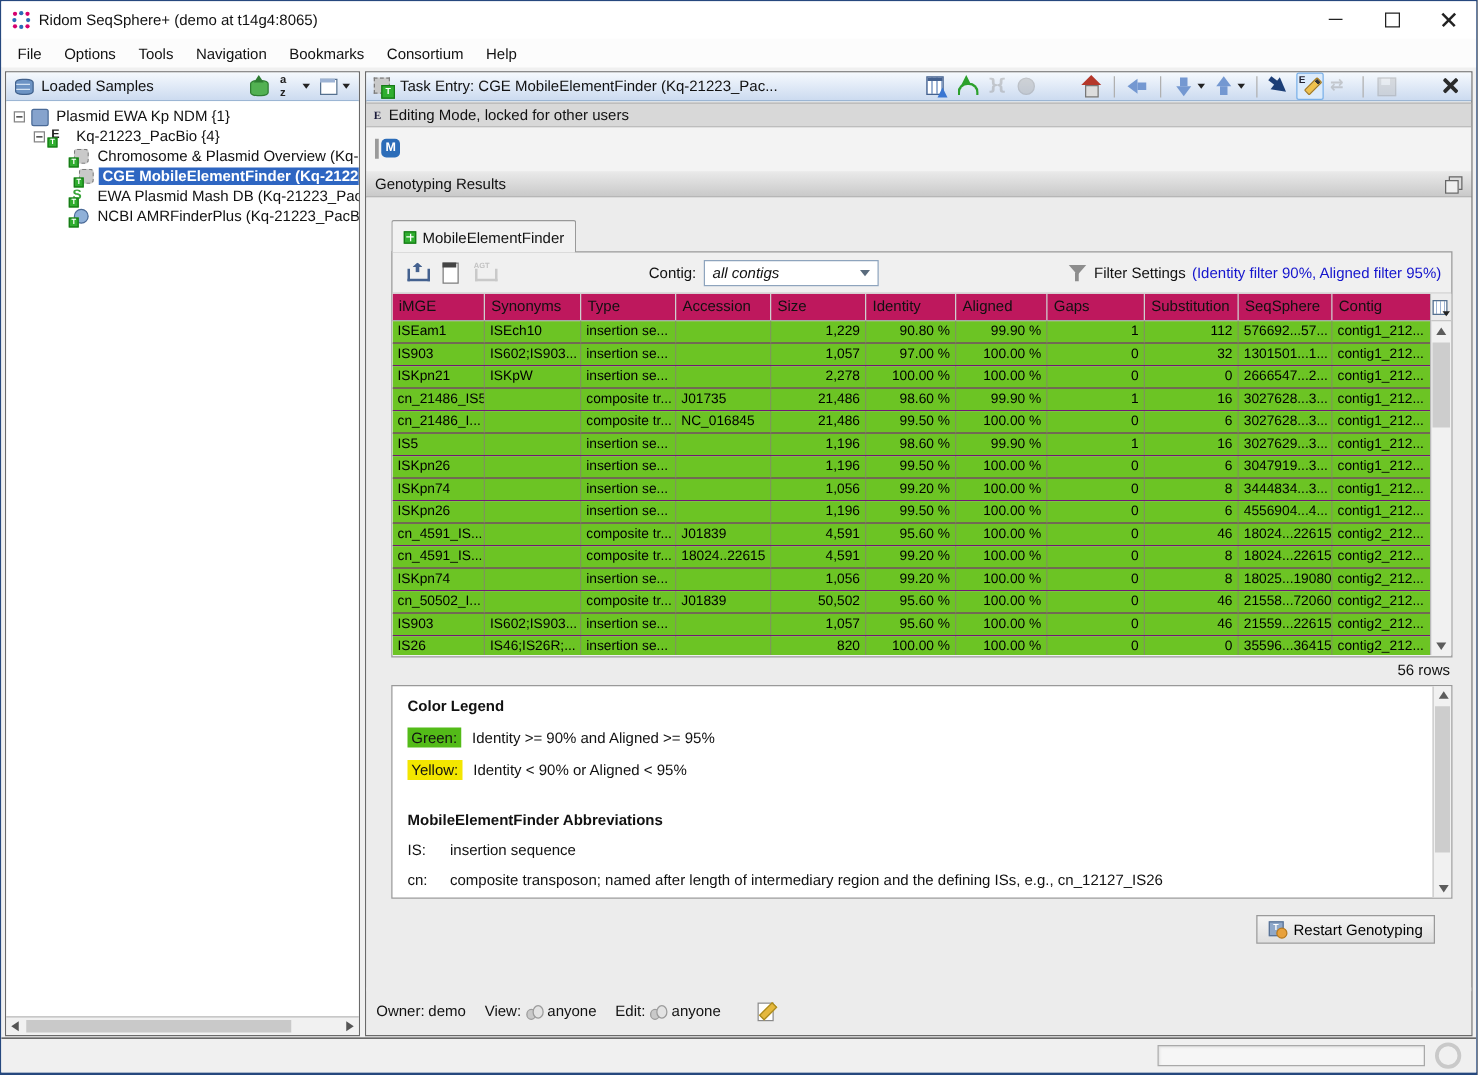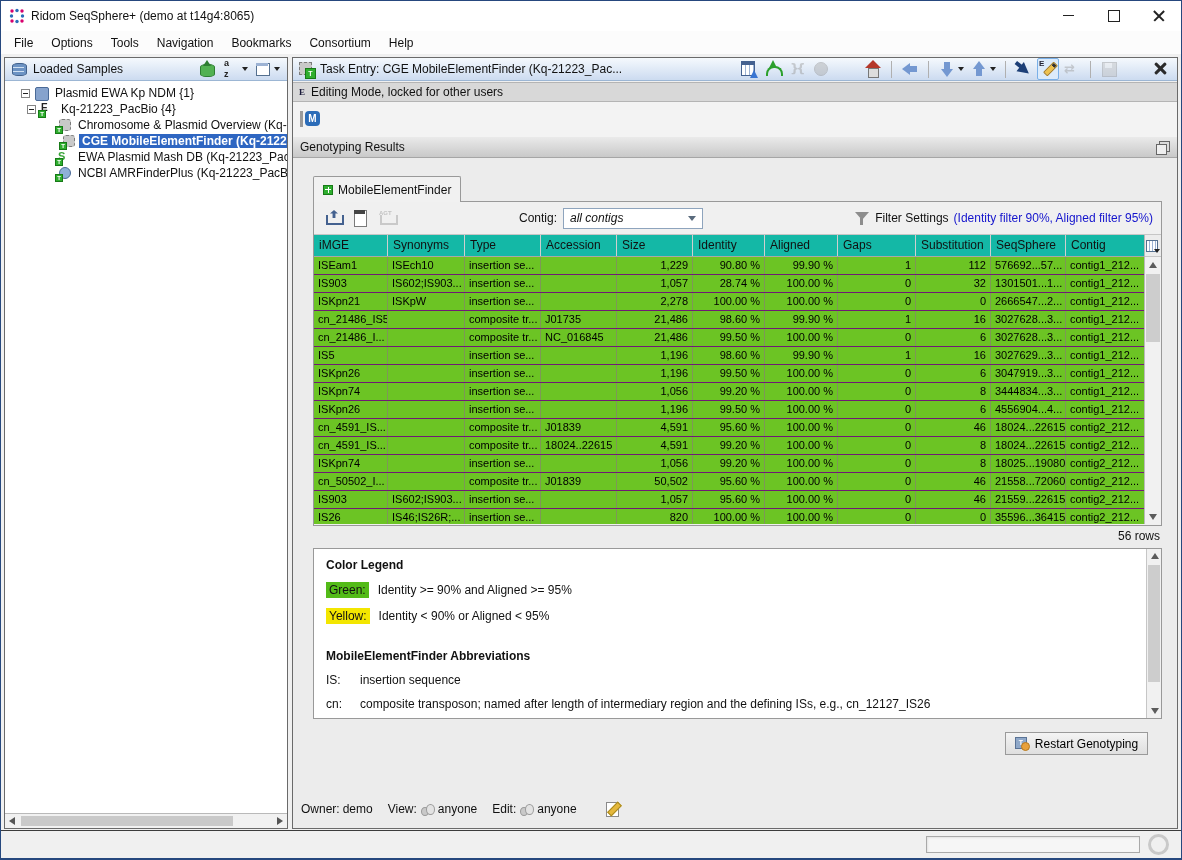--- a/index.html
+++ b/index.html
@@ -129,21 +129,21 @@
   .t-toolbar .tbtn{margin-right:3px;}
   .contig-group{display:flex;align-items:center;margin-left:118px;}
   .contig-label{margin-right:6px;font-size:12px;}
   .select{width:140px;height:21px;background:#fff;border:1px solid #8ea4bd;display:flex;align-items:center;padding:0 6px;font-size:12px;}
   .select .val{font-style:italic;}
   .select::after{content:"";margin-left:auto;border-left:4px solid transparent;border-right:4px solid transparent;border-top:5px solid #5a6b7d;}
   .filter-group{margin-left:auto;display:flex;align-items:center;gap:5px;font-size:12px;}
   .filter-link{color:var(--link,#1515cd);}
   .t-area{position:relative;height:289px;overflow:hidden;background:#fff;}
   .t-grid{position:absolute;left:0;top:0;right:17px;}
-  .thead{display:flex;height:22px;background:#14b8a6;border-bottom:1px solid #a8a8a8;}
+  .thead{display:flex;height:22px;background:#be185d;border-bottom:1px solid #a8a8a8;}
   .th{flex:none;font-size:12px;line-height:21px;padding-left:5px;border-right:1px solid #cfcfcf;white-space:nowrap;overflow:hidden;}
   .tr{display:flex;height:18px;background:var(--green,#6cc424);border-bottom:1px solid #701a75;}
   .td{flex:none;font-size:11px;line-height:17px;padding:0 4px;border-right:1px solid #7e9757;white-space:nowrap;overflow:hidden;color:#000;}
   .td.num{text-align:right;}
   .t-vscroll{position:absolute;right:0;top:0;bottom:0;width:17px;background:#f1f1f1;border-left:1px solid #b9b9b9;}
   .vs-corner{height:22px;border-bottom:1px solid #c6c6c6;display:flex;align-items:center;justify-content:center;background:#ececec;}
   .vs-up,.vs-down{position:absolute;left:0;right:0;height:15px;}
   .vs-up{top:23px;}
   .vs-down{bottom:0;}
   .vs-up::before{content:"";position:absolute;left:4px;top:4px;border-left:4px solid transparent;border-right:4px solid transparent;border-bottom:6px solid #5c5c5c;}
@@ -223,21 +223,21 @@
               <span class="ic ic-sort-az-icon"></span>
               <span class="caret"></span>
             </span>
             <span class="tbtn">
               <span class="ic ic-collapse-all-icon"></span>
               <span class="caret"></span>
             </span>
           </span>
       </div>
       <div class="tree">
-          <div class="trow" style="padding-left: 16px;">
+          <div class="trow" style="padding-left: 6px;">
             <span class="exp"></span>
             <span class="ti ti-project-icon"></span>
             <span class="lbl">Plasmid EWA Kp NDM {1}</span>
           </div>
           <div class="trow" style="padding-left: 22px;">
             <span class="exp"></span>
             <span class="ti ti-sample-icon">
               <span class="tglyph">E</span>
               <span class="tbadge">T</span>
             </span>
@@ -412,21 +412,21 @@
                     <div class="td num" style="width: 75px;">112</div>
                     <div class="td" style="width: 75px;">576692...57...</div>
                     <div class="td" style="width: 80px;">contig1_212...</div>
                   </div>
                   <div class="tr">
                     <div class="td" style="width: 74px;">IS903</div>
                     <div class="td" style="width: 77px;">IS602;IS903...</div>
                     <div class="td" style="width: 76px;">insertion se...</div>
                     <div class="td" style="width: 76px;"></div>
                     <div class="td num" style="width: 76px;">1,057</div>
-                    <div class="td num" style="width: 72px;">28.74 %</div>
+                    <div class="td num" style="width: 72px;">97.00 %</div>
                     <div class="td num" style="width: 73px;">100.00 %</div>
                     <div class="td num" style="width: 78px;">0</div>
                     <div class="td num" style="width: 75px;">32</div>
                     <div class="td" style="width: 75px;">1301501...1...</div>
                     <div class="td" style="width: 80px;">contig1_212...</div>
                   </div>
                   <div class="tr">
                     <div class="td" style="width: 74px;">ISKpn21</div>
                     <div class="td" style="width: 77px;">ISKpW</div>
                     <div class="td" style="width: 76px;">insertion se...</div>

